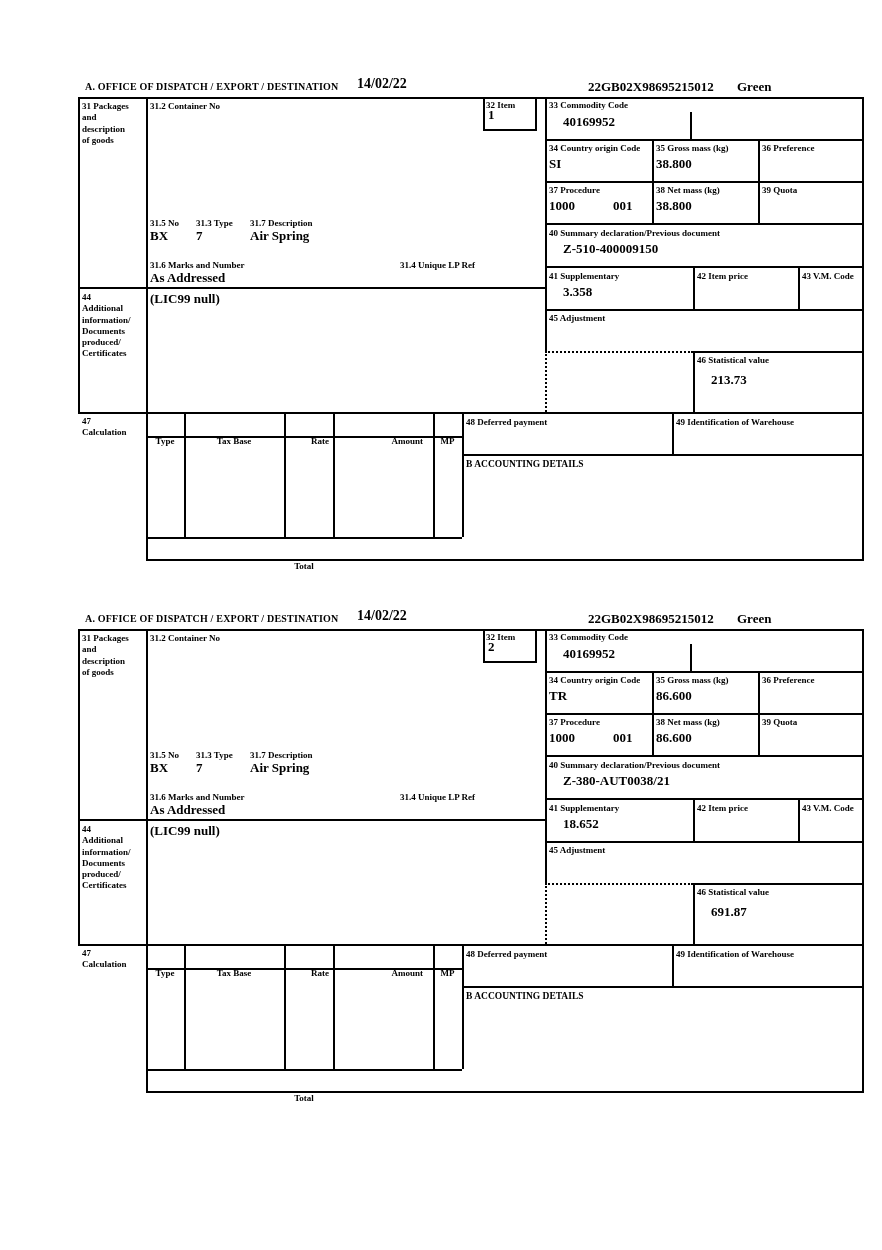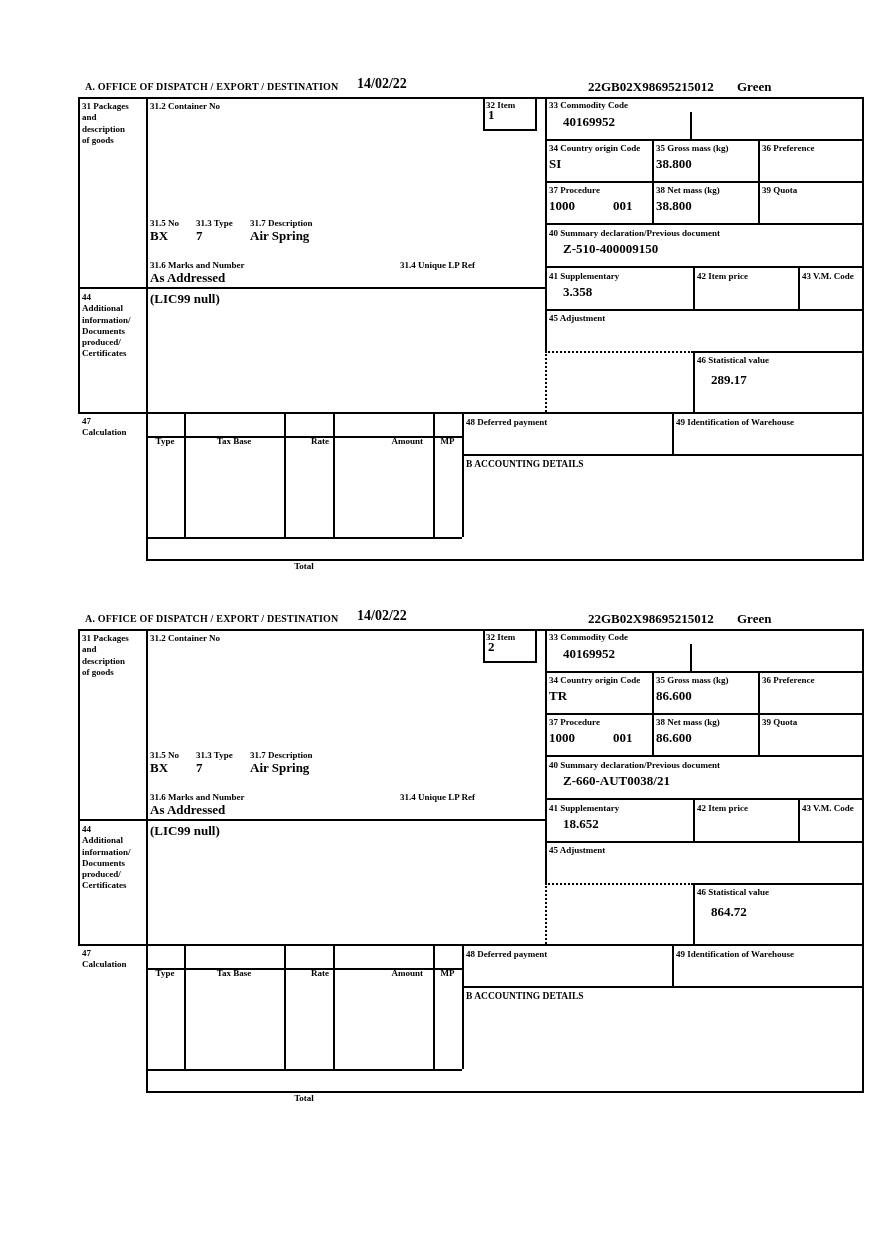--- a/index.html
+++ b/index.html
@@ -111,21 +111,21 @@
     <div class="lbl" style="left:82px;top:292px;width:62px;">44
 Additional
 information/
 Documents
 produced/
 Certificates</div>
     <div class="val" style="left:150px;top:292px;">(LIC99 null)</div>
 
     <div class="lbl" style="left:549px;top:313px;">45 Adjustment</div>
     <div class="lbl" style="left:697px;top:355px;">46 Statistical value</div>
-    <div class="val" style="left:711px;top:373px;">289.17</div>
+    <div class="val" style="left:711px;top:373px;">213.73</div>
 
     <div class="lbl" style="left:82px;top:416px;width:62px;">47
 Calculation</div>
     <div class="colhdr ctr" style="left:146px;width:38px;">Type</div>
     <div class="colhdr ctr" style="left:184px;width:100px;">Tax Base</div>
     <div class="colhdr rgt" style="left:284px;width:45px;">Rate</div>
     <div class="colhdr rgt" style="left:333px;width:90px;">Amount</div>
     <div class="colhdr ctr" style="left:433px;width:29px;">MP</div>
     <div class="colhdr ctr" style="left:146px;top:541px;width:316px;">Total</div>
 
@@ -205,38 +205,38 @@
     <div class="lbl" style="left:762px;top:143px;">36 Preference</div>
 
     <div class="lbl" style="left:549px;top:185px;">37 Procedure</div>
     <div class="val" style="left:549px;top:199px;">1000</div>
     <div class="val" style="left:613px;top:199px;">001</div>
     <div class="lbl" style="left:656px;top:185px;">38 Net mass (kg)</div>
     <div class="val" style="left:656px;top:199px;">86.600</div>
     <div class="lbl" style="left:762px;top:185px;">39 Quota</div>
 
     <div class="lbl" style="left:549px;top:228px;">40 Summary declaration/Previous document</div>
-    <div class="val" style="left:563px;top:242px;">Z-660-AUT0038/21</div>
+    <div class="val" style="left:563px;top:242px;">Z-380-AUT0038/21</div>
 
     <div class="lbl" style="left:549px;top:271px;">41 Supplementary</div>
     <div class="val" style="left:563px;top:285px;">18.652</div>
     <div class="lbl" style="left:697px;top:271px;">42 Item price</div>
     <div class="lbl" style="left:802px;top:271px;">43 V.M. Code</div>
 
     <div class="lbl" style="left:82px;top:292px;width:62px;">44
 Additional
 information/
 Documents
 produced/
 Certificates</div>
     <div class="val" style="left:150px;top:292px;">(LIC99 null)</div>
 
     <div class="lbl" style="left:549px;top:313px;">45 Adjustment</div>
     <div class="lbl" style="left:697px;top:355px;">46 Statistical value</div>
-    <div class="val" style="left:711px;top:373px;">864.72</div>
+    <div class="val" style="left:711px;top:373px;">691.87</div>
 
     <div class="lbl" style="left:82px;top:416px;width:62px;">47
 Calculation</div>
     <div class="colhdr ctr" style="left:146px;width:38px;">Type</div>
     <div class="colhdr ctr" style="left:184px;width:100px;">Tax Base</div>
     <div class="colhdr rgt" style="left:284px;width:45px;">Rate</div>
     <div class="colhdr rgt" style="left:333px;width:90px;">Amount</div>
     <div class="colhdr ctr" style="left:433px;width:29px;">MP</div>
     <div class="colhdr ctr" style="left:146px;top:541px;width:316px;">Total</div>
 

